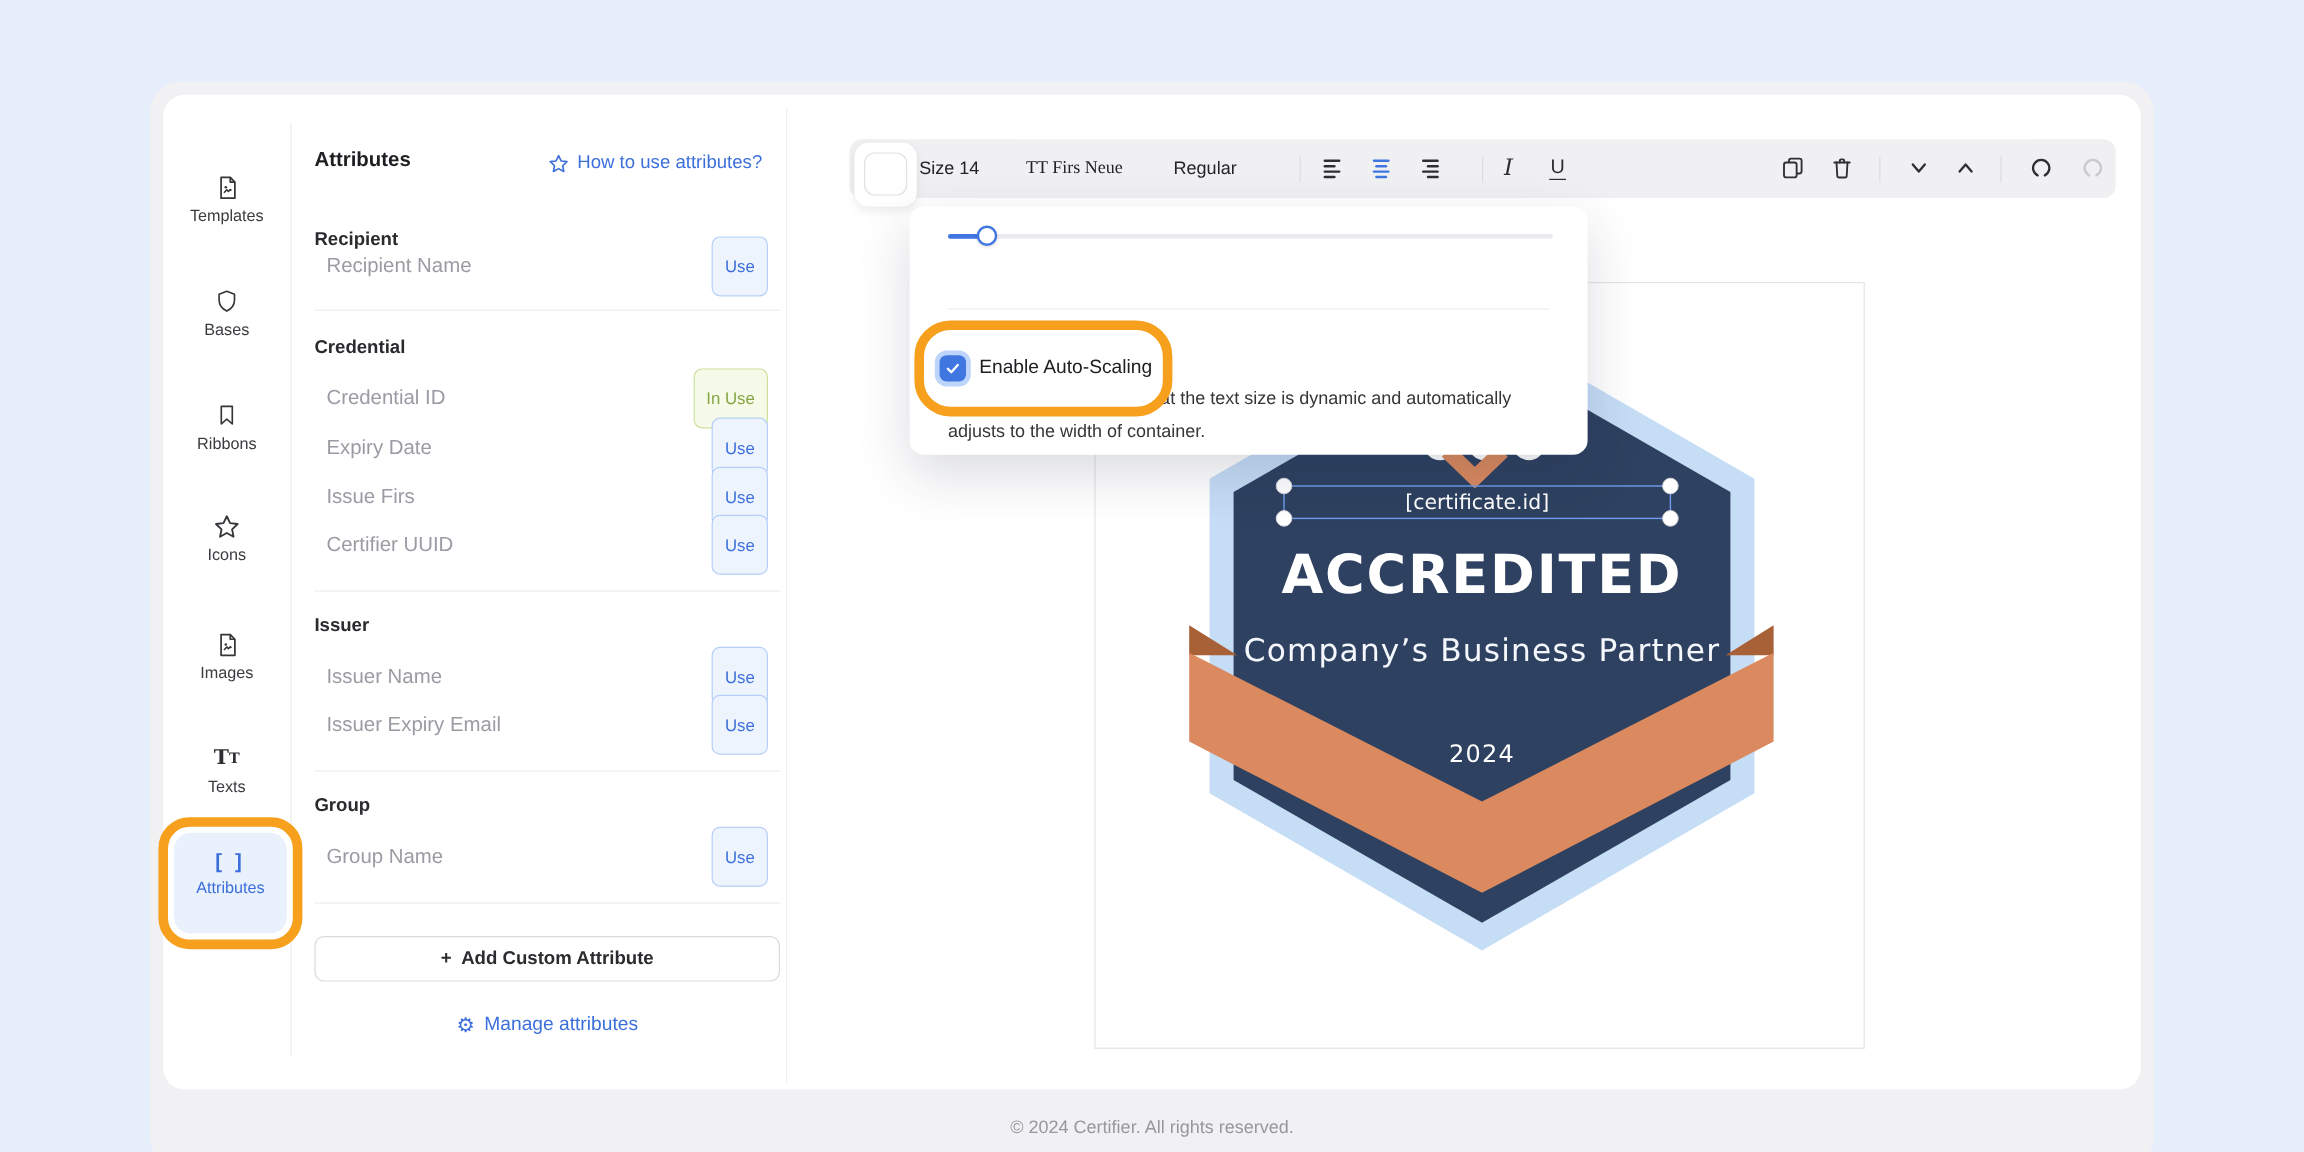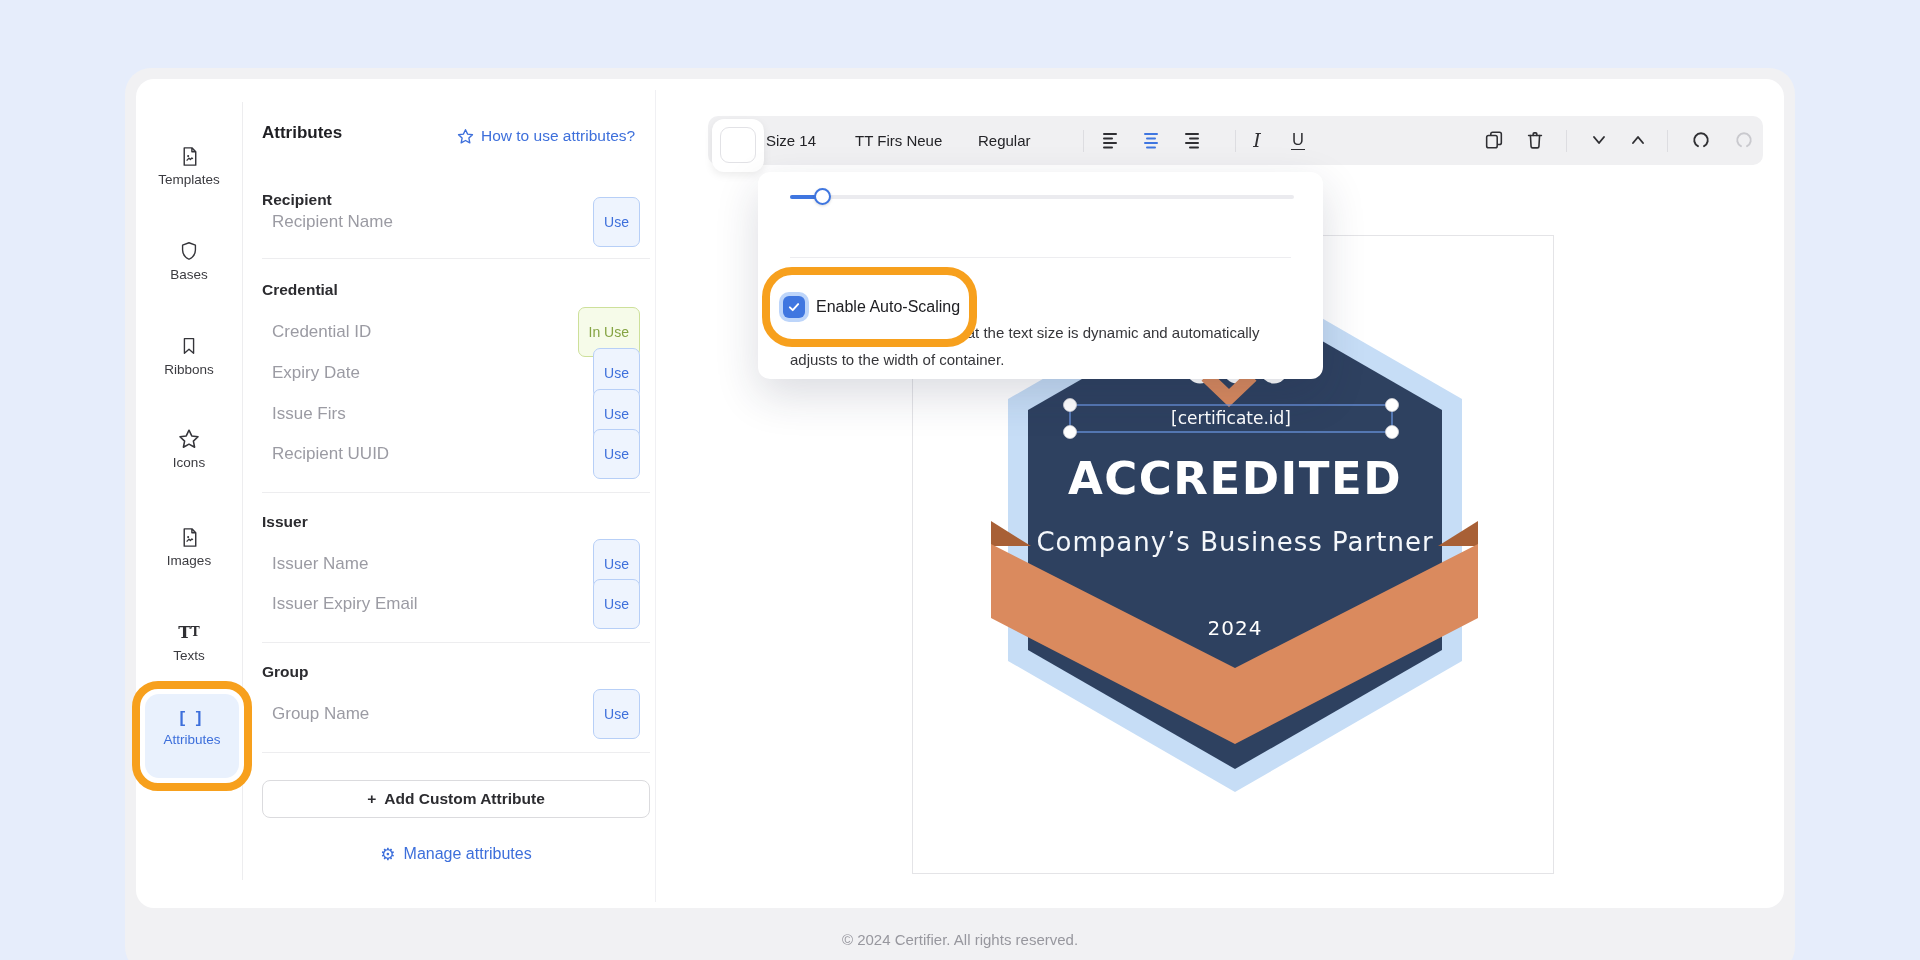--- a/index.html
+++ b/index.html
@@ -158,21 +158,21 @@
 </div>
 <div class="abs attr-row" style="top:360px;">
   <span class="attr-name">Expiry Date</span>
   <button class="use-btn">Use</button>
 </div>
 <div class="abs attr-row" style="top:401px;">
   <span class="attr-name">Issue Firs</span>
   <button class="use-btn">Use</button>
 </div>
 <div class="abs attr-row" style="top:441px;">
-  <span class="attr-name">Recipient UUID</span>
+  <span class="attr-name">Certifier UUID</span>
   <button class="use-btn">Use</button>
 </div>
 <div class="abs hdiv" style="top:492px;"></div>
 
 <div class="abs sec-title" style="top:513px;">Issuer</div>
 <div class="abs attr-row" style="top:551px;">
   <span class="attr-name">Issuer Name</span>
   <button class="use-btn">Use</button>
 </div>
 <div class="abs attr-row" style="top:591px;">
@@ -195,21 +195,21 @@
 <div class="abs manage">
   <span class="gear">⚙</span>
   <span>Manage attributes</span>
 </div>
 
 <div class="abs toolbar"></div>
 <div class="abs swatch-wrap">
   <div class="swatch"></div>
 </div>
 <div class="abs tb-txt" style="left:766px;">Size 14</div>
-<div class="abs tb-txt" style="left:855px;">TT Firs Neue</div>
+<div class="abs tb-txt" style="left:855px;font-family:Liberation Serif, serif;">TT Firs Neue</div>
 <div class="abs tb-txt" style="left:978px;">Regular</div>
 <div class="abs tb-sep" style="left:1083px;"></div>
 
 <div class="abs tb-ic" style="left:1099px;">
   <svg class="icon" width="20" height="20" viewBox="0 0 20 20">
       <g fill="#2f2f33">
         <rect x="3" y="3" width="14" height="2" rx="1"></rect>
         <rect x="3" y="7.5" width="10" height="2" rx="1"></rect>
         <rect x="3" y="12" width="14" height="2" rx="1"></rect>
         <rect x="3" y="16.5" width="10" height="2" rx="1"></rect>

